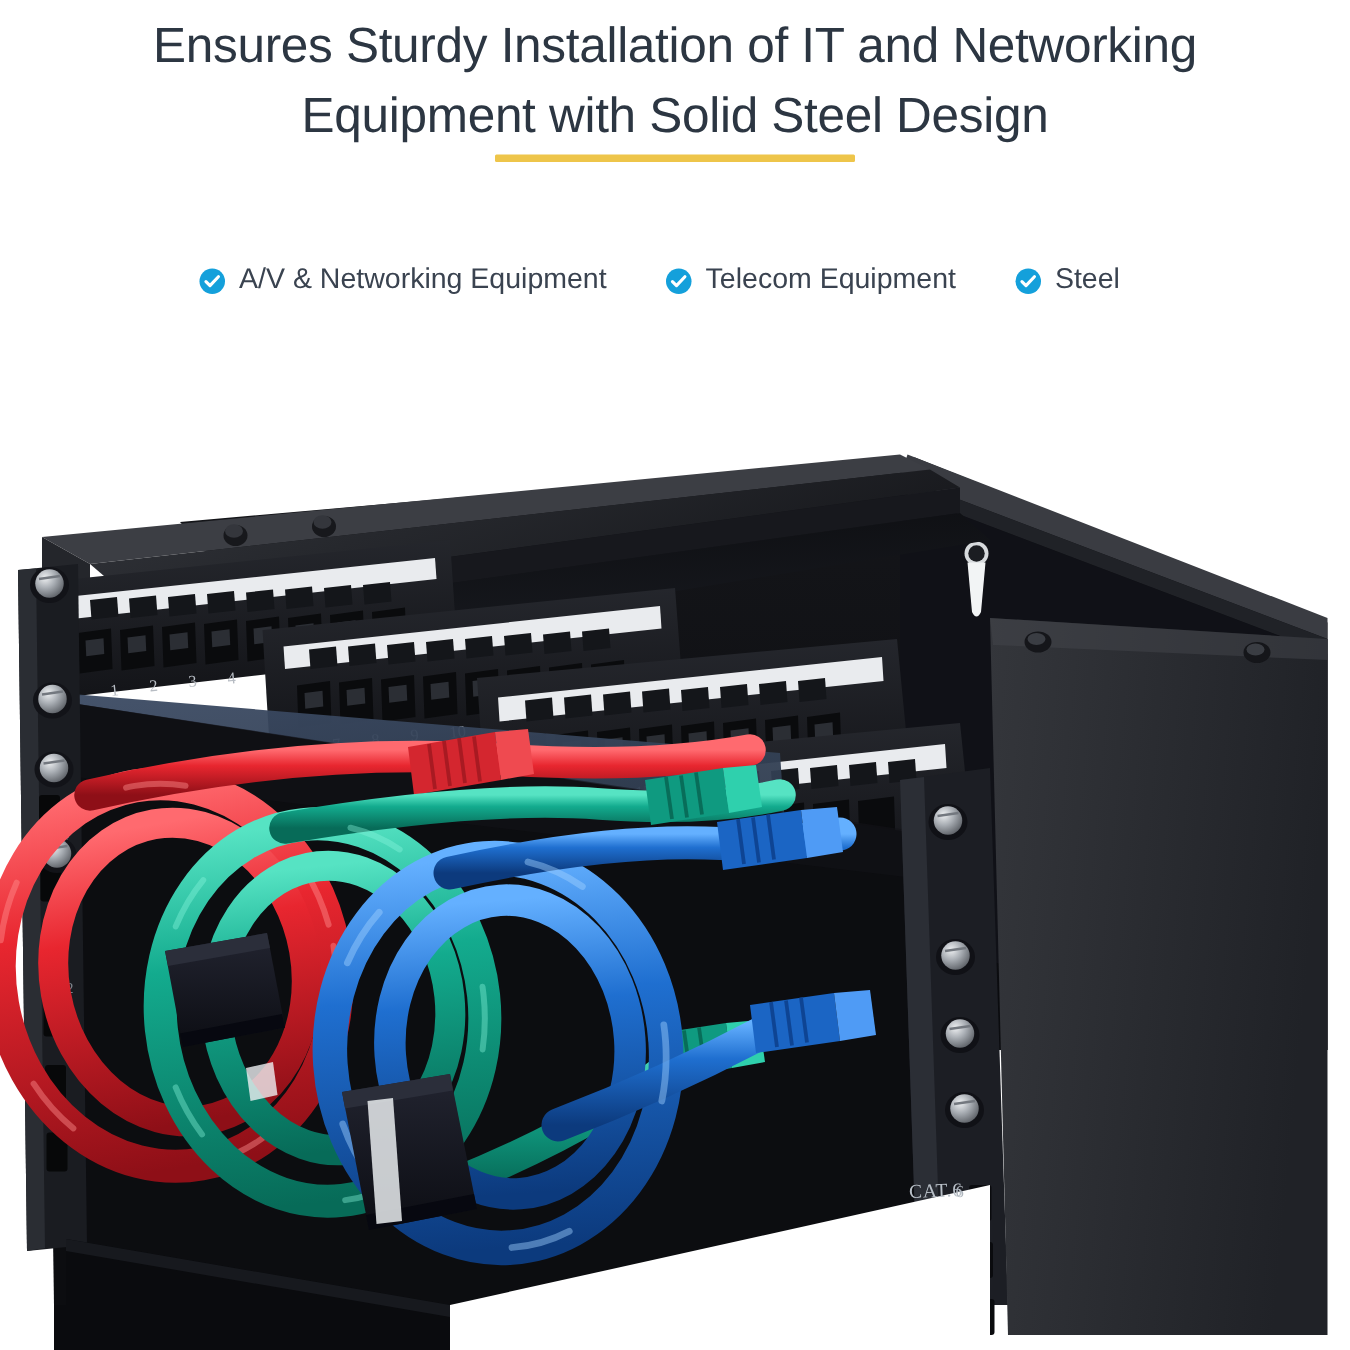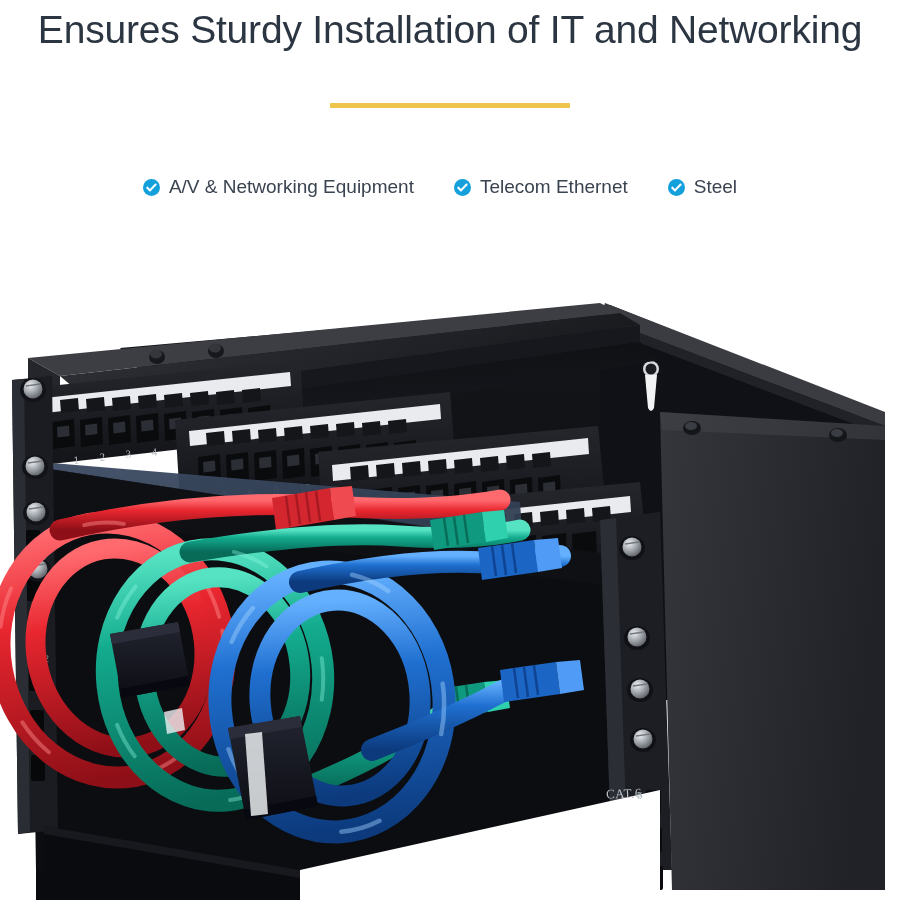--- a/index.html
+++ b/index.html
@@ -23,21 +23,21 @@
   
   .headline-block {
     position: absolute;
     top: 6px;
     left: 0;
     width: 900px;
     text-align: center;
   }
   .headline {
     font-family: "Liberation Sans", sans-serif;
-    font-size: 39px;
+    font-size: 33px;
     line-height: 47px;
     font-weight: 300;
     color: #2c3642;
     letter-spacing: -0.2px;
     padding: 0 34px;
   }
   .headline-line { display: block; }
 
   .divider-wrap {
     position: absolute;
@@ -137,20 +137,21 @@
   }
 </style>
 </head>
 <body>
 
 <div class="page">
 
   <div class="headline-block">
     <h1 class="headline">
       <span class="headline-line">Ensures Sturdy Installation of IT and Networking</span>
+      <span class="headline-line">Equipment with Solid Steel Design</span>
     </h1>
   </div>
 
   <div class="divider-wrap">
     <div class="gold-divider" style="background: rgb(238, 197, 74);"></div>
   </div>
 
   <div class="features">
 
     <div class="feature-item">
@@ -161,21 +162,21 @@
       </span>
       <span class="feature-label">A/V &amp; Networking Equipment</span>
     </div>
 
     <div class="feature-item">
       <span class="check-icon" style="background: rgb(20, 160, 219);">
         <svg viewBox="0 0 17 17" xmlns="http://www.w3.org/2000/svg" aria-hidden="true">
           <path d="M4.3 8.7 L7.0 11.4 L12.6 5.5" fill="none" stroke="#ffffff" stroke-width="2.1" stroke-linecap="round" stroke-linejoin="round"></path>
         </svg>
       </span>
-      <span class="feature-label">Telecom Ethernet</span>
+      <span class="feature-label">Telecom Equipment</span>
     </div>
 
     <div class="feature-item">
       <span class="check-icon" style="background: rgb(20, 160, 219);">
         <svg viewBox="0 0 17 17" xmlns="http://www.w3.org/2000/svg" aria-hidden="true">
           <path d="M4.3 8.7 L7.0 11.4 L12.6 5.5" fill="none" stroke="#ffffff" stroke-width="2.1" stroke-linecap="round" stroke-linejoin="round"></path>
         </svg>
       </span>
       <span class="feature-label">Steel</span>
     </div>

